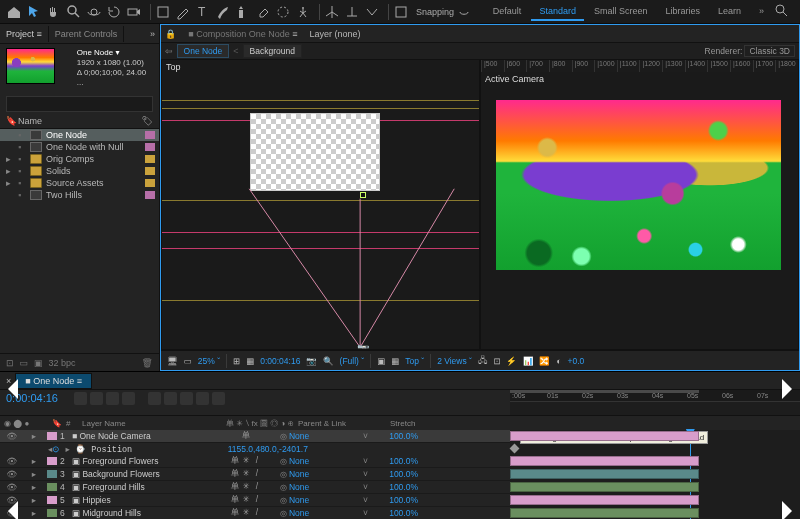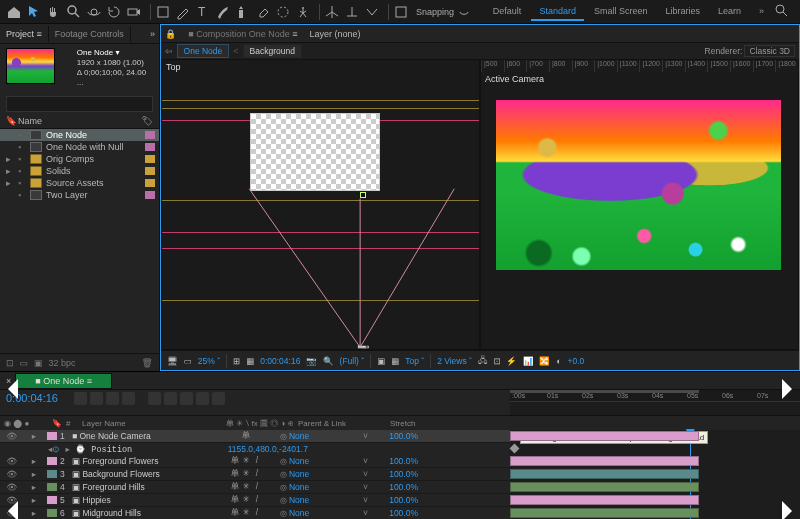--- a/index.html
+++ b/index.html
@@ -112,21 +112,21 @@
     height:20px; background:#232323; display:flex; align-items:center; padding:0 6px; gap:6px; color:#bbb; border-top:1px solid #111;
     font-size:8.5px;
   }
   .view-footer .dd { color:#2f9bf0; }
   .view-footer .sep { width:1px; height:14px; background:#3a3a3a;}
   .exposure { color:#2f9bf0; }
 
   
   .timeline { height:147px; background:#232323; display:flex; flex-direction:column;}
   .tl-tabs { height:18px; display:flex; align-items:center; padding:0 6px; border-bottom:1px solid #111;}
-  .tl-tabs .tab { padding:2px 19px; color:#ddd; background:#15803d; border:1px solid #111;}
+  .tl-tabs .tab { padding:2px 9px; color:#ddd; background:#0c4a6e; border:1px solid #111;}
   .tl-header { height:26px; display:flex; border-bottom:1px solid #111; }
   .tl-left { width:510px; display:flex; flex-direction:column;}
   .tl-right { flex:1; position:relative; background:#1d1d1d;}
   .tl-time { padding:2px 6px; color:#2f9bf0; font-size:11px;}
   .tl-fps { font-size:8px; color:#777;}
   .tl-icons { display:flex; gap:3px; margin-left:10px; }
   .tl-icons .ic { width:13px; height:13px; background:#333; border-radius:2px;}
   .tl-colhead { display:flex; font-size:8px; color:#888; padding:0 4px; gap:4px; align-items:center; height:14px;}
   .tl-body { flex:1; display:flex; min-height:0;}
   .layers { width:510px; overflow:hidden auto;}
@@ -295,21 +295,21 @@
         </svg>
       </span>
   </div>
 </div>
 
 <div class="main">
 
   <div class="left-panel">
     <div class="panel-tabs">
       <span class="panel-tab"><span>Project</span> ≡</span>
-      <span class="panel-tab ec-tab"><span>Footage Controls</span></span>
+      <span class="panel-tab ec-tab"><span>Parent Controls</span></span>
       <span style="margin-left:auto; padding:0 4px;">»</span>
     </div>
     <div class="proj-info">
       <span class="thumb"></span>
       <div class="proj-meta">
         <div style="color:#fff">One Node ▾</div>
         <div>1920 x 1080 (1.00)</div>
         <div>Δ 0;00;10;00, 24.00 ...</div>
       </div>
     </div>
@@ -354,21 +354,21 @@
           <span style="width:8px;color:#888">▸</span>
           <span style="width:8px;color:#666">▪</span>
           <span class="folder-ico"></span>
           <span>Source Assets</span>
           <span style="margin-left:auto;width:10px;height:8px;background:#caa23c"></span>
         </div>
         <div class="proj-row">
           <span style="width:8px;color:#888"></span>
           <span style="width:8px;color:#666">▪</span>
           <span class="comp-ico"></span>
-          <span>Two Layer</span>
+          <span>Two Hills</span>
           <span style="margin-left:auto;width:10px;height:8px;background:#b66fa8"></span>
         </div>
       </div>
     <div class="proj-footer">
       <span>⊡</span>
       <span>▭</span>
       <span>▣</span>
       <span>32 bpc</span>
       <span style="margin-left:auto">🗑</span>
     </div>

